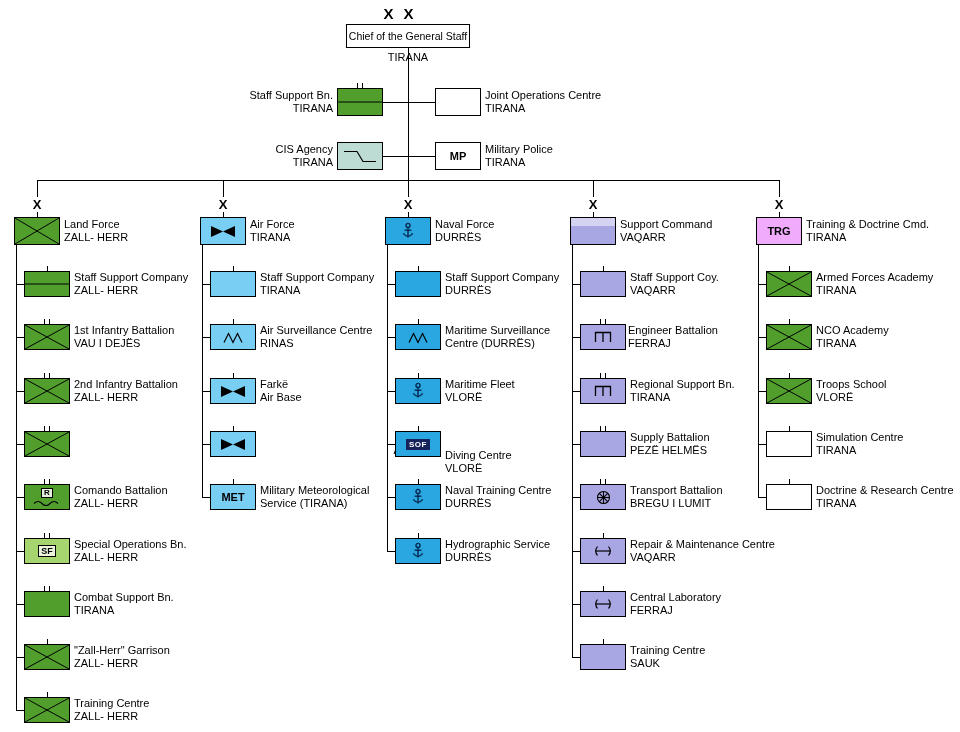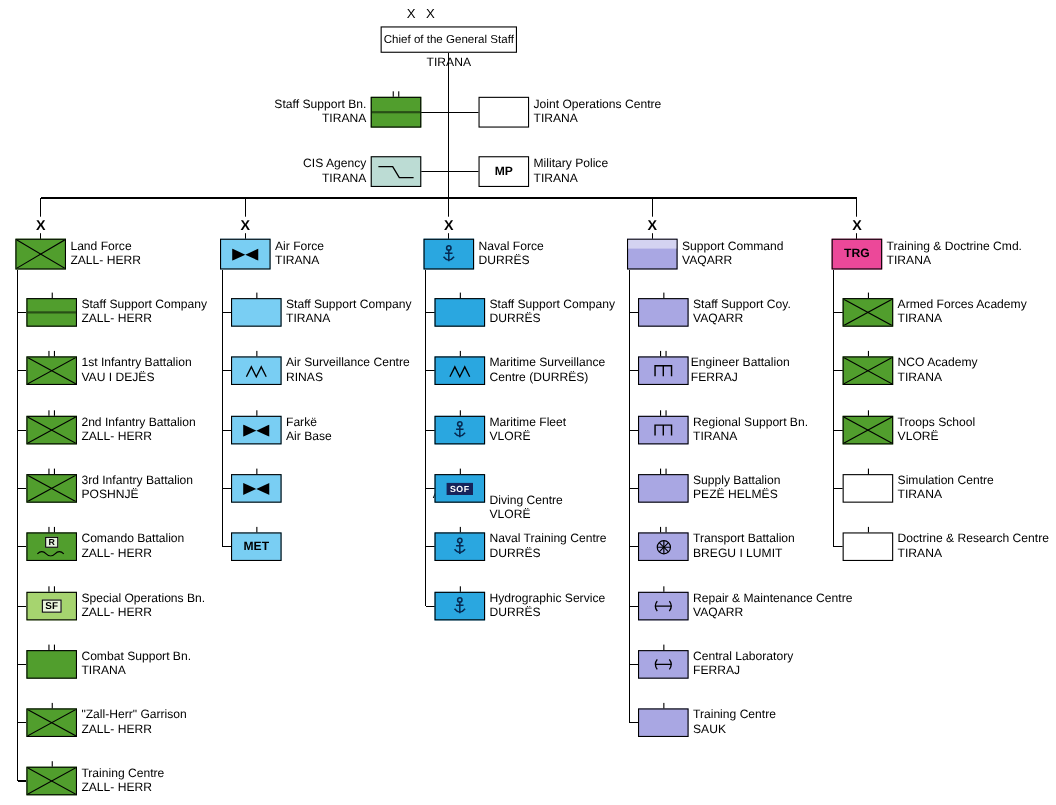--- a/index.html
+++ b/index.html
@@ -3,22 +3,22 @@
 <meta charset="utf-8">
 <title>Diagram</title>
 <style>
   html,body{margin:0;padding:0;background:#fff}
   #chart{position:relative;width:960px;height:732px;background:#fff;color:#000;
          font-family:"Liberation Sans","DejaVu Sans",sans-serif;overflow:hidden}
   #wires,#nodes{position:absolute;left:0;top:0;width:100%;height:100%}
   .rootbox{position:absolute;left:346px;top:24px;width:124px;height:24px;border:1px solid #000;
            background:#fff;display:flex;align-items:center;justify-content:center;
            font-size:10.5px;white-space:nowrap;box-sizing:border-box}
-  .root-ech{position:absolute;left:384px;top:5px;transform:translateX(-50%);
-            font-weight:normal;font-size:12px;letter-spacing:3px;white-space:pre}
+  .root-ech{position:absolute;left:400px;top:5px;transform:translateX(-50%);
+            font-weight:bold;font-size:15px;letter-spacing:3px;white-space:pre}
   .root-loc{position:absolute;left:346px;top:51px;width:124px;text-align:center;font-size:11px}
   .ubox{position:absolute;border:1px solid #000;box-sizing:border-box;display:flex;
         align-items:center;justify-content:center;background:#fff}
   .ulabel{position:absolute;font-size:11px;line-height:13px;white-space:nowrap}
   .ech{position:absolute;transform:translateX(-50%);font-weight:bold;font-size:13px;
        line-height:15px;background:#fff;padding:0 3px}
   .tick{position:absolute;width:1px;height:5px;background:#000}
   .btxt{font-weight:bold;font-size:11px}
   .sof{font-weight:bold;font-size:8px;color:#fff;background:#16235a;padding:1px 3px;letter-spacing:.5px}
   .sf{font-weight:bold;font-size:9px;border:1px solid #000;background:rgba(255,255,255,.75);padding:0 2px}
@@ -156,24 +156,20 @@
         <div>ZALL- HERR</div>
       </div>
       <div class="ubox" style="left: 24px; top: 431px; width: 46px; height: 26px; background: rgb(81, 158, 45);">
         <svg width="44" height="24" style="position:absolute;left:0;top:0">
           <line x1="0" y1="0" x2="44" y2="24" stroke="#000" stroke-width="1"></line>
           <line x1="0" y1="24" x2="44" y2="0" stroke="#000" stroke-width="1"></line>
         </svg>
       </div>
       <div class="tick" style="left: 44px; top: 426px;"></div>
       <div class="tick" style="left: 49px; top: 426px;"></div>
-      <div class="ulabel" style="left: 74px; width: 175px; top: 431px;">
-        <div>3rd Infantry Battalion</div>
-        <div>POSHNJË</div>
-      </div>
       <div class="ubox" style="left: 24px; top: 484px; width: 46px; height: 26px; background: rgb(81, 158, 45);">
         <div style="display:flex;flex-direction:column;align-items:center;line-height:1">
           <span style="font-weight:bold;font-size:8px;border:1px solid #000;background:rgba(255,255,255,.85);padding:0 2px">R</span>
           <svg width="28" height="8" fill="none" stroke="#000" stroke-width="1.1">
             <path d="M1,5.5 Q5,1.5 9,5.5 T17,5.5 T25,5.5"></path>
           </svg>
         </div>
       </div>
       <div class="tick" style="left: 44px; top: 479px;"></div>
       <div class="tick" style="left: 49px; top: 479px;"></div>
@@ -265,20 +261,24 @@
       </div>
       <div class="tick" style="left: 232.5px; top: 426px;"></div>
       <div class="ulabel" style="left: 260px; width: 175px; top: 431px; text-align: right;">
         <div>Kuçovë</div>
         <div>Air Base</div>
       </div>
       <div class="ubox" style="left: 210px; top: 484px; width: 46px; height: 26px; background: rgb(121, 206, 243);">
         <span class="btxt">MET</span>
       </div>
       <div class="tick" style="left: 232.5px; top: 479px;"></div>
+      <div class="ulabel" style="left: 260px; width: 175px; top: 484px;">
+        <div>Military Meteorological</div>
+        <div>Service (TIRANA)</div>
+      </div>
       <div class="ech" style="left: 408px; top: 197px;">X</div>
       <div class="ubox" style="left: 385px; top: 217px; width: 46px; height: 28px; background: rgb(42, 167, 224);">
         <svg width="14" height="18" fill="none" stroke="#062a52" stroke-width="1.4">
           <circle cx="7" cy="3.4" r="2"></circle>
           <line x1="7" y1="5.4" x2="7" y2="15.6"></line>
           <line x1="3.6" y1="8.2" x2="10.4" y2="8.2"></line>
           <path d="M2.2,11.4 Q7,17.4 11.8,11.4"></path>
         </svg>
       </div>
       <div class="ulabel" style="left: 435px; width: 175px; top: 218px;">
@@ -430,21 +430,21 @@
         <div>Central Laboratory</div>
         <div>FERRAJ</div>
       </div>
       <div class="ubox" style="left: 580px; top: 644px; width: 46px; height: 26px; background: rgb(169, 167, 227);"></div>
       <div class="tick" style="left: 602.5px; top: 639px;"></div>
       <div class="ulabel" style="left: 630px; width: 175px; top: 644px;">
         <div>Training Centre</div>
         <div>SAUK</div>
       </div>
       <div class="ech" style="left: 779px; top: 197px;">X</div>
-      <div class="ubox" style="left: 756px; top: 217px; width: 46px; height: 28px; background: #ec4899;">
+      <div class="ubox" style="left: 756px; top: 217px; width: 46px; height: 28px; background: #f0abfc;">
         <span class="btxt">TRG</span>
       </div>
       <div class="ulabel" style="left: 806px; width: 175px; top: 218px;">
         <div>Training &amp; Doctrine Cmd.</div>
         <div>TIRANA</div>
       </div>
       <div class="ubox" style="left: 766px; top: 271px; width: 46px; height: 26px; background: rgb(81, 158, 45);">
         <svg width="44" height="24" style="position:absolute;left:0;top:0">
           <line x1="0" y1="0" x2="44" y2="24" stroke="#000" stroke-width="1"></line>
           <line x1="0" y1="24" x2="44" y2="0" stroke="#000" stroke-width="1"></line>

